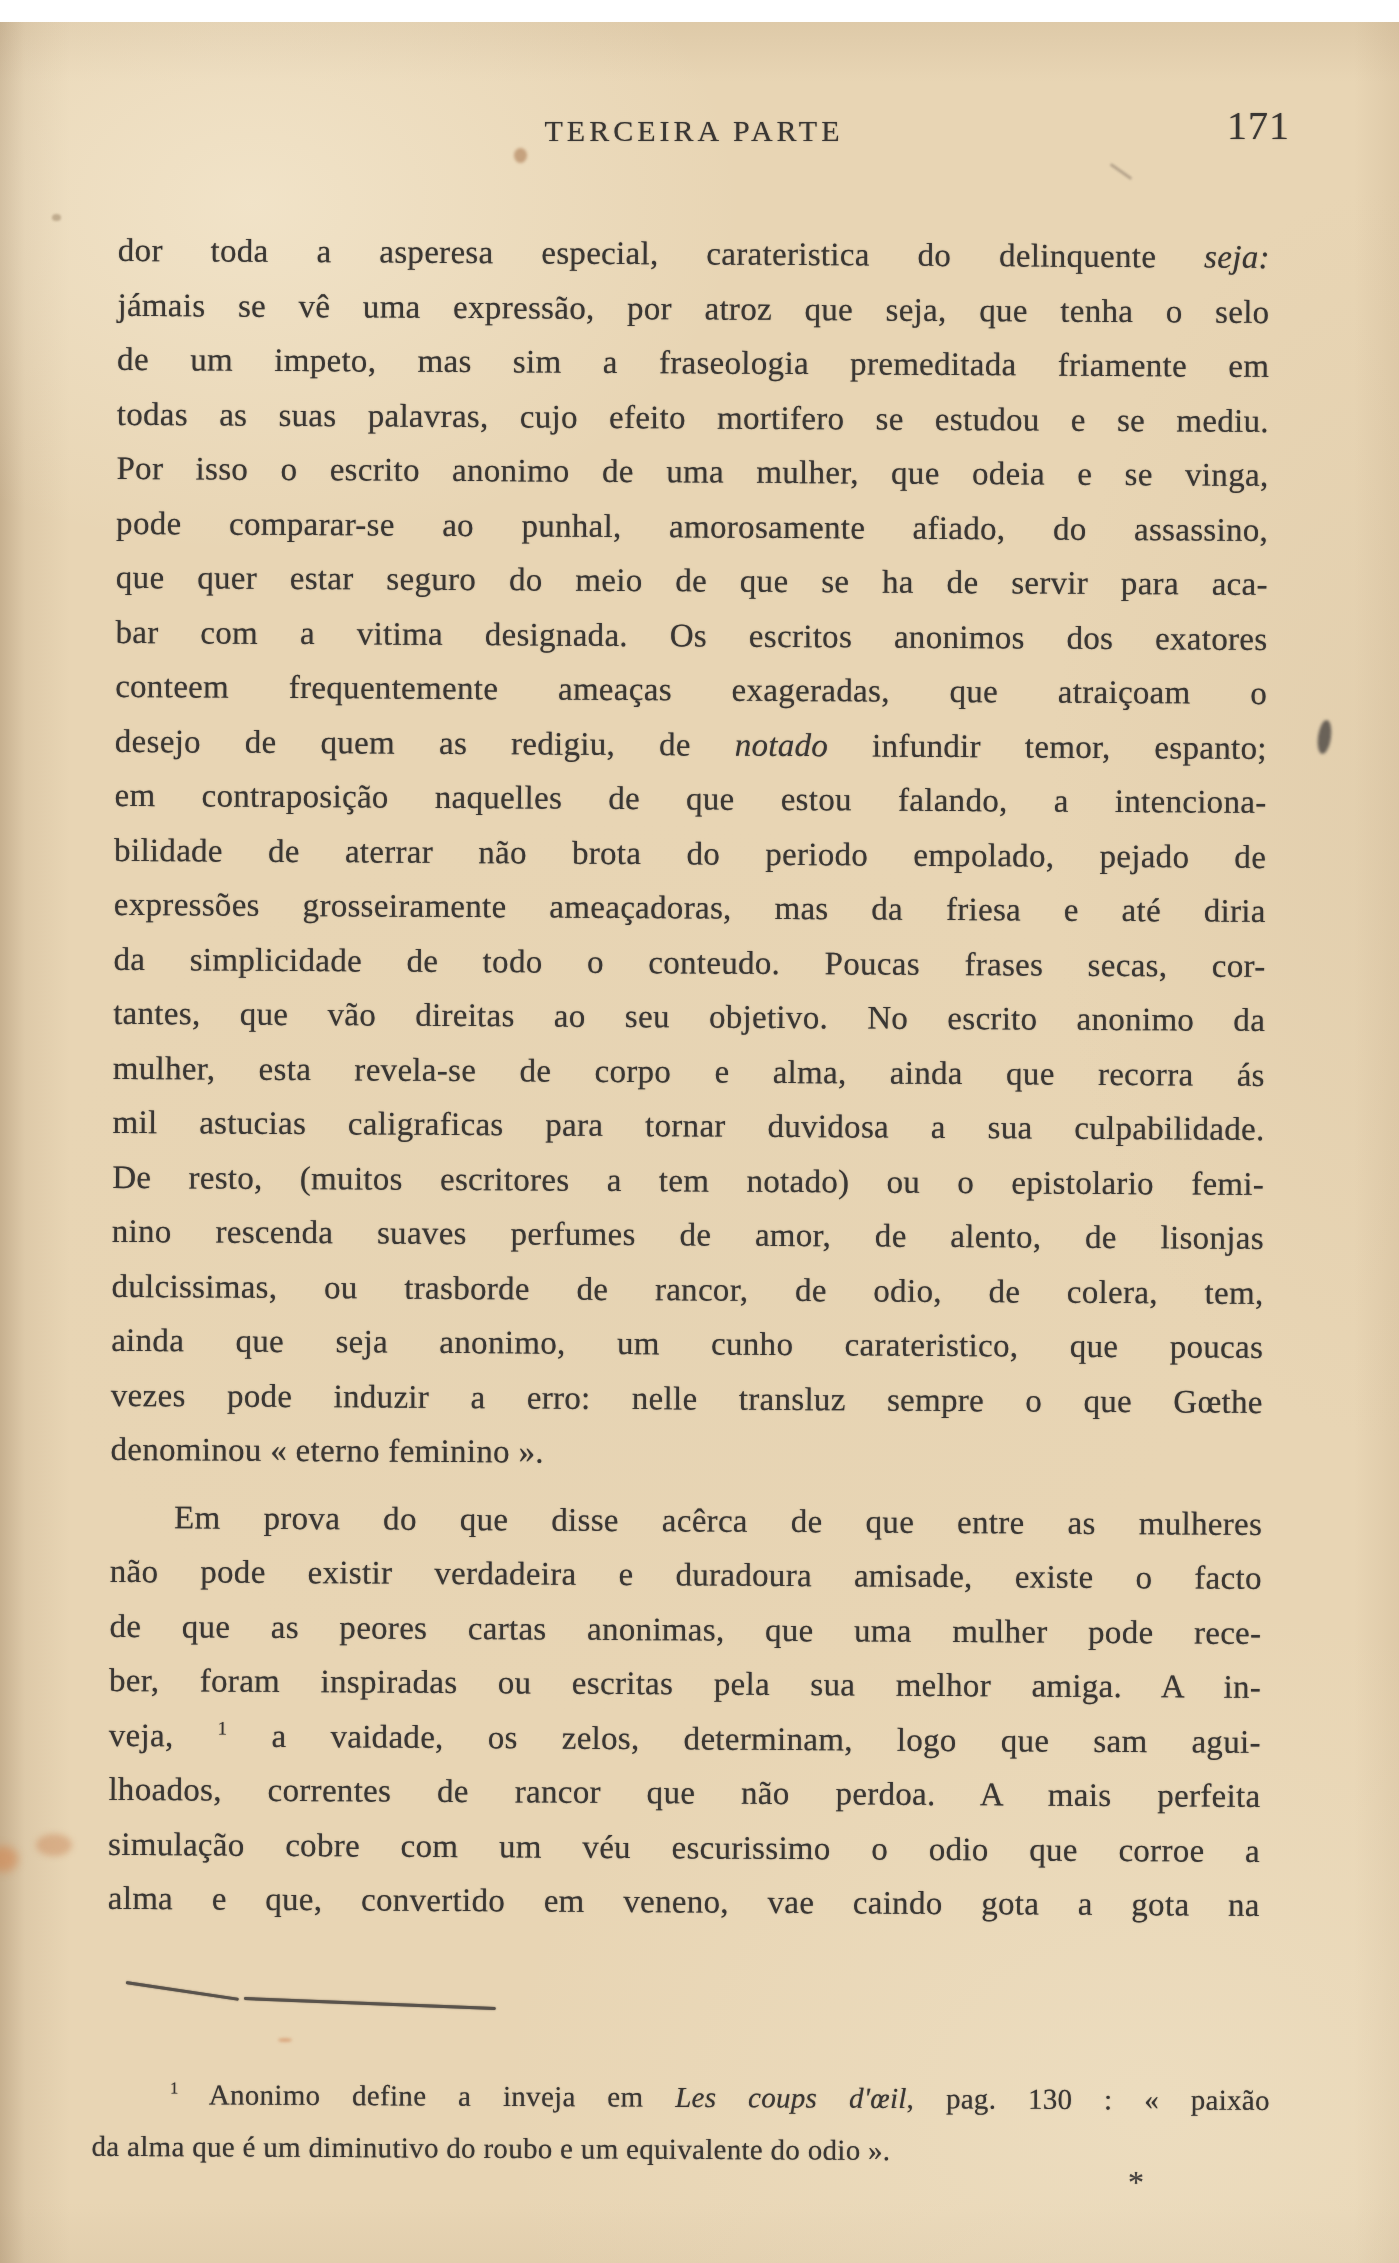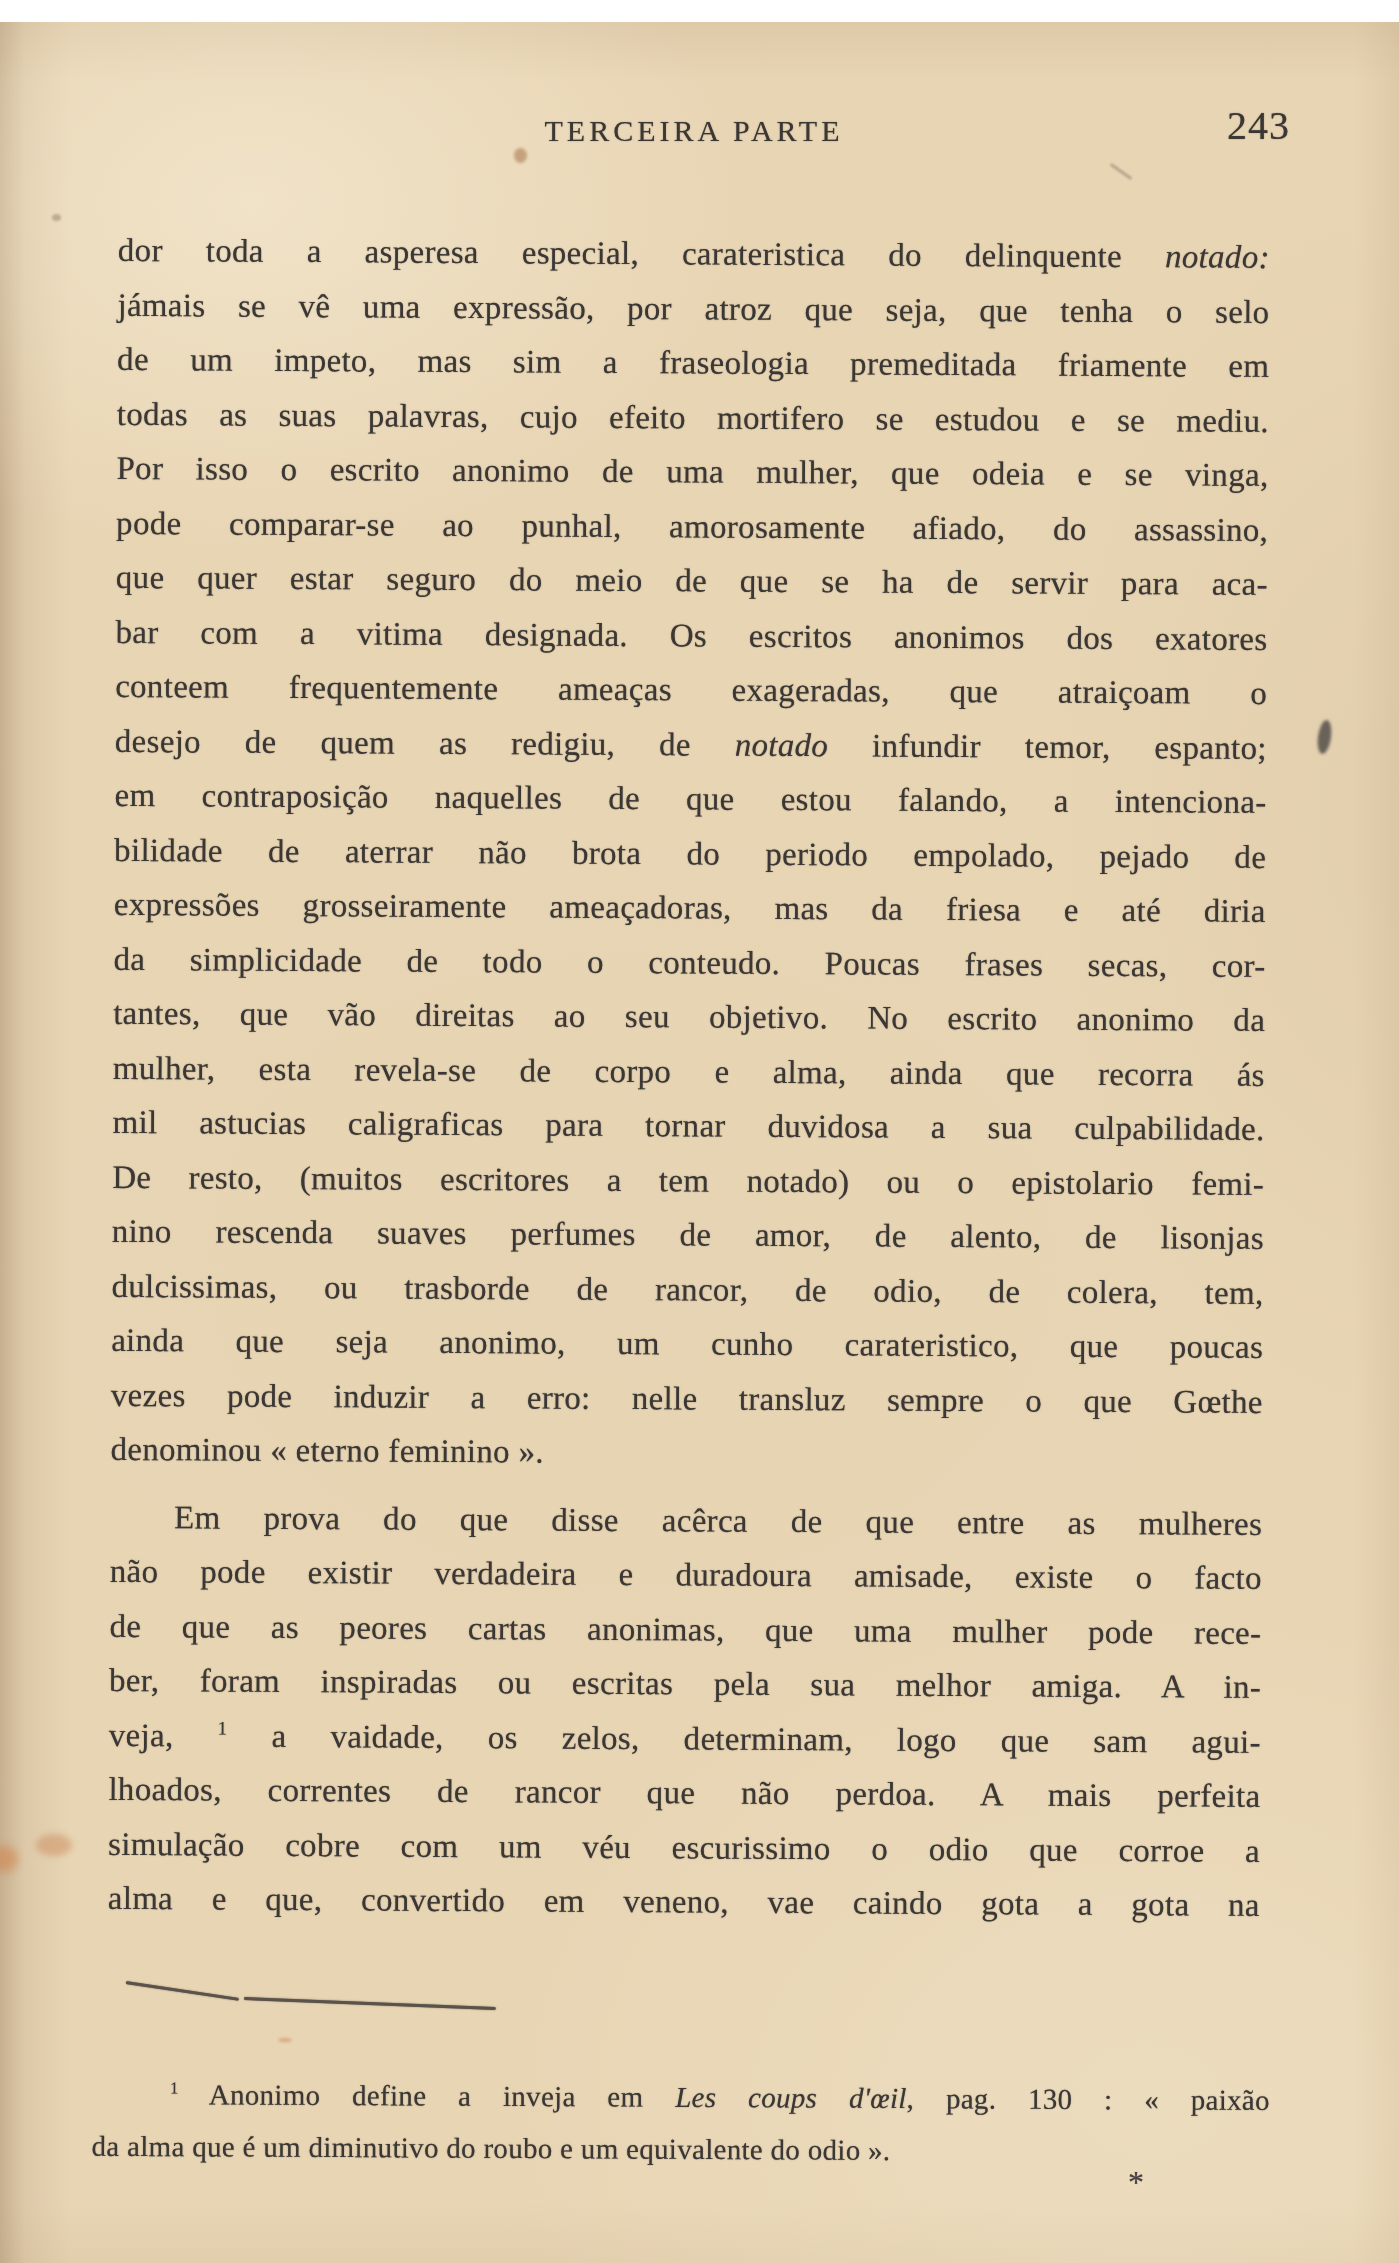--- a/index.html
+++ b/index.html
@@ -72,24 +72,24 @@
 
   <div class="smudge" id="smudge-header-dot"></div>
   <div class="smudge" id="smudge-speck"></div>
   <div class="smudge" id="smudge-dash-243"></div>
   <div class="smudge" id="smudge-ink-blob"></div>
   <div class="smudge" id="smudge-red-a"></div>
   <div class="smudge" id="smudge-red-b"></div>
   <div class="smudge" id="smudge-red-dash"></div>
 
   <div class="section-title ink">TERCEIRA PARTE</div>
-  <div class="page-number ink">243</div>
+  <div class="page-number ink">171</div>
 
   <div class="text-layer ink" id="body-text">
-      <div class="line"><span>dor toda a asperesa especial, carateristica do delinquente </span><span class="seg-i">notado:</span></div>
+      <div class="line"><span>dor toda a asperesa especial, carateristica do delinquente </span><span class="seg-i">seja:</span></div>
       <div class="line"><span>jámais se vê uma expressão, por atroz que seja, que tenha o selo</span></div>
       <div class="line"><span>de um impeto, mas sim a fraseologia premeditada friamente em</span></div>
       <div class="line"><span>todas as suas palavras, cujo efeito mortifero se estudou e se mediu.</span></div>
       <div class="line"><span>Por isso o escrito anonimo de uma mulher, que odeia e se vinga,</span></div>
       <div class="line"><span>pode comparar-se ao punhal, amorosamente afiado, do assassino,</span></div>
       <div class="line"><span>que quer estar seguro do meio de que se ha de servir para aca-</span></div>
       <div class="line"><span>bar com a vitima designada. Os escritos anonimos dos exatores</span></div>
       <div class="line"><span>conteem frequentemente ameaças exageradas, que atraiçoam o</span></div>
       <div class="line"><span>desejo de quem as redigiu, de </span><span class="seg-i">notado</span><span> infundir temor, espanto;</span></div>
       <div class="line"><span>em contraposição naquelles de que estou falando, a intenciona-</span></div>

